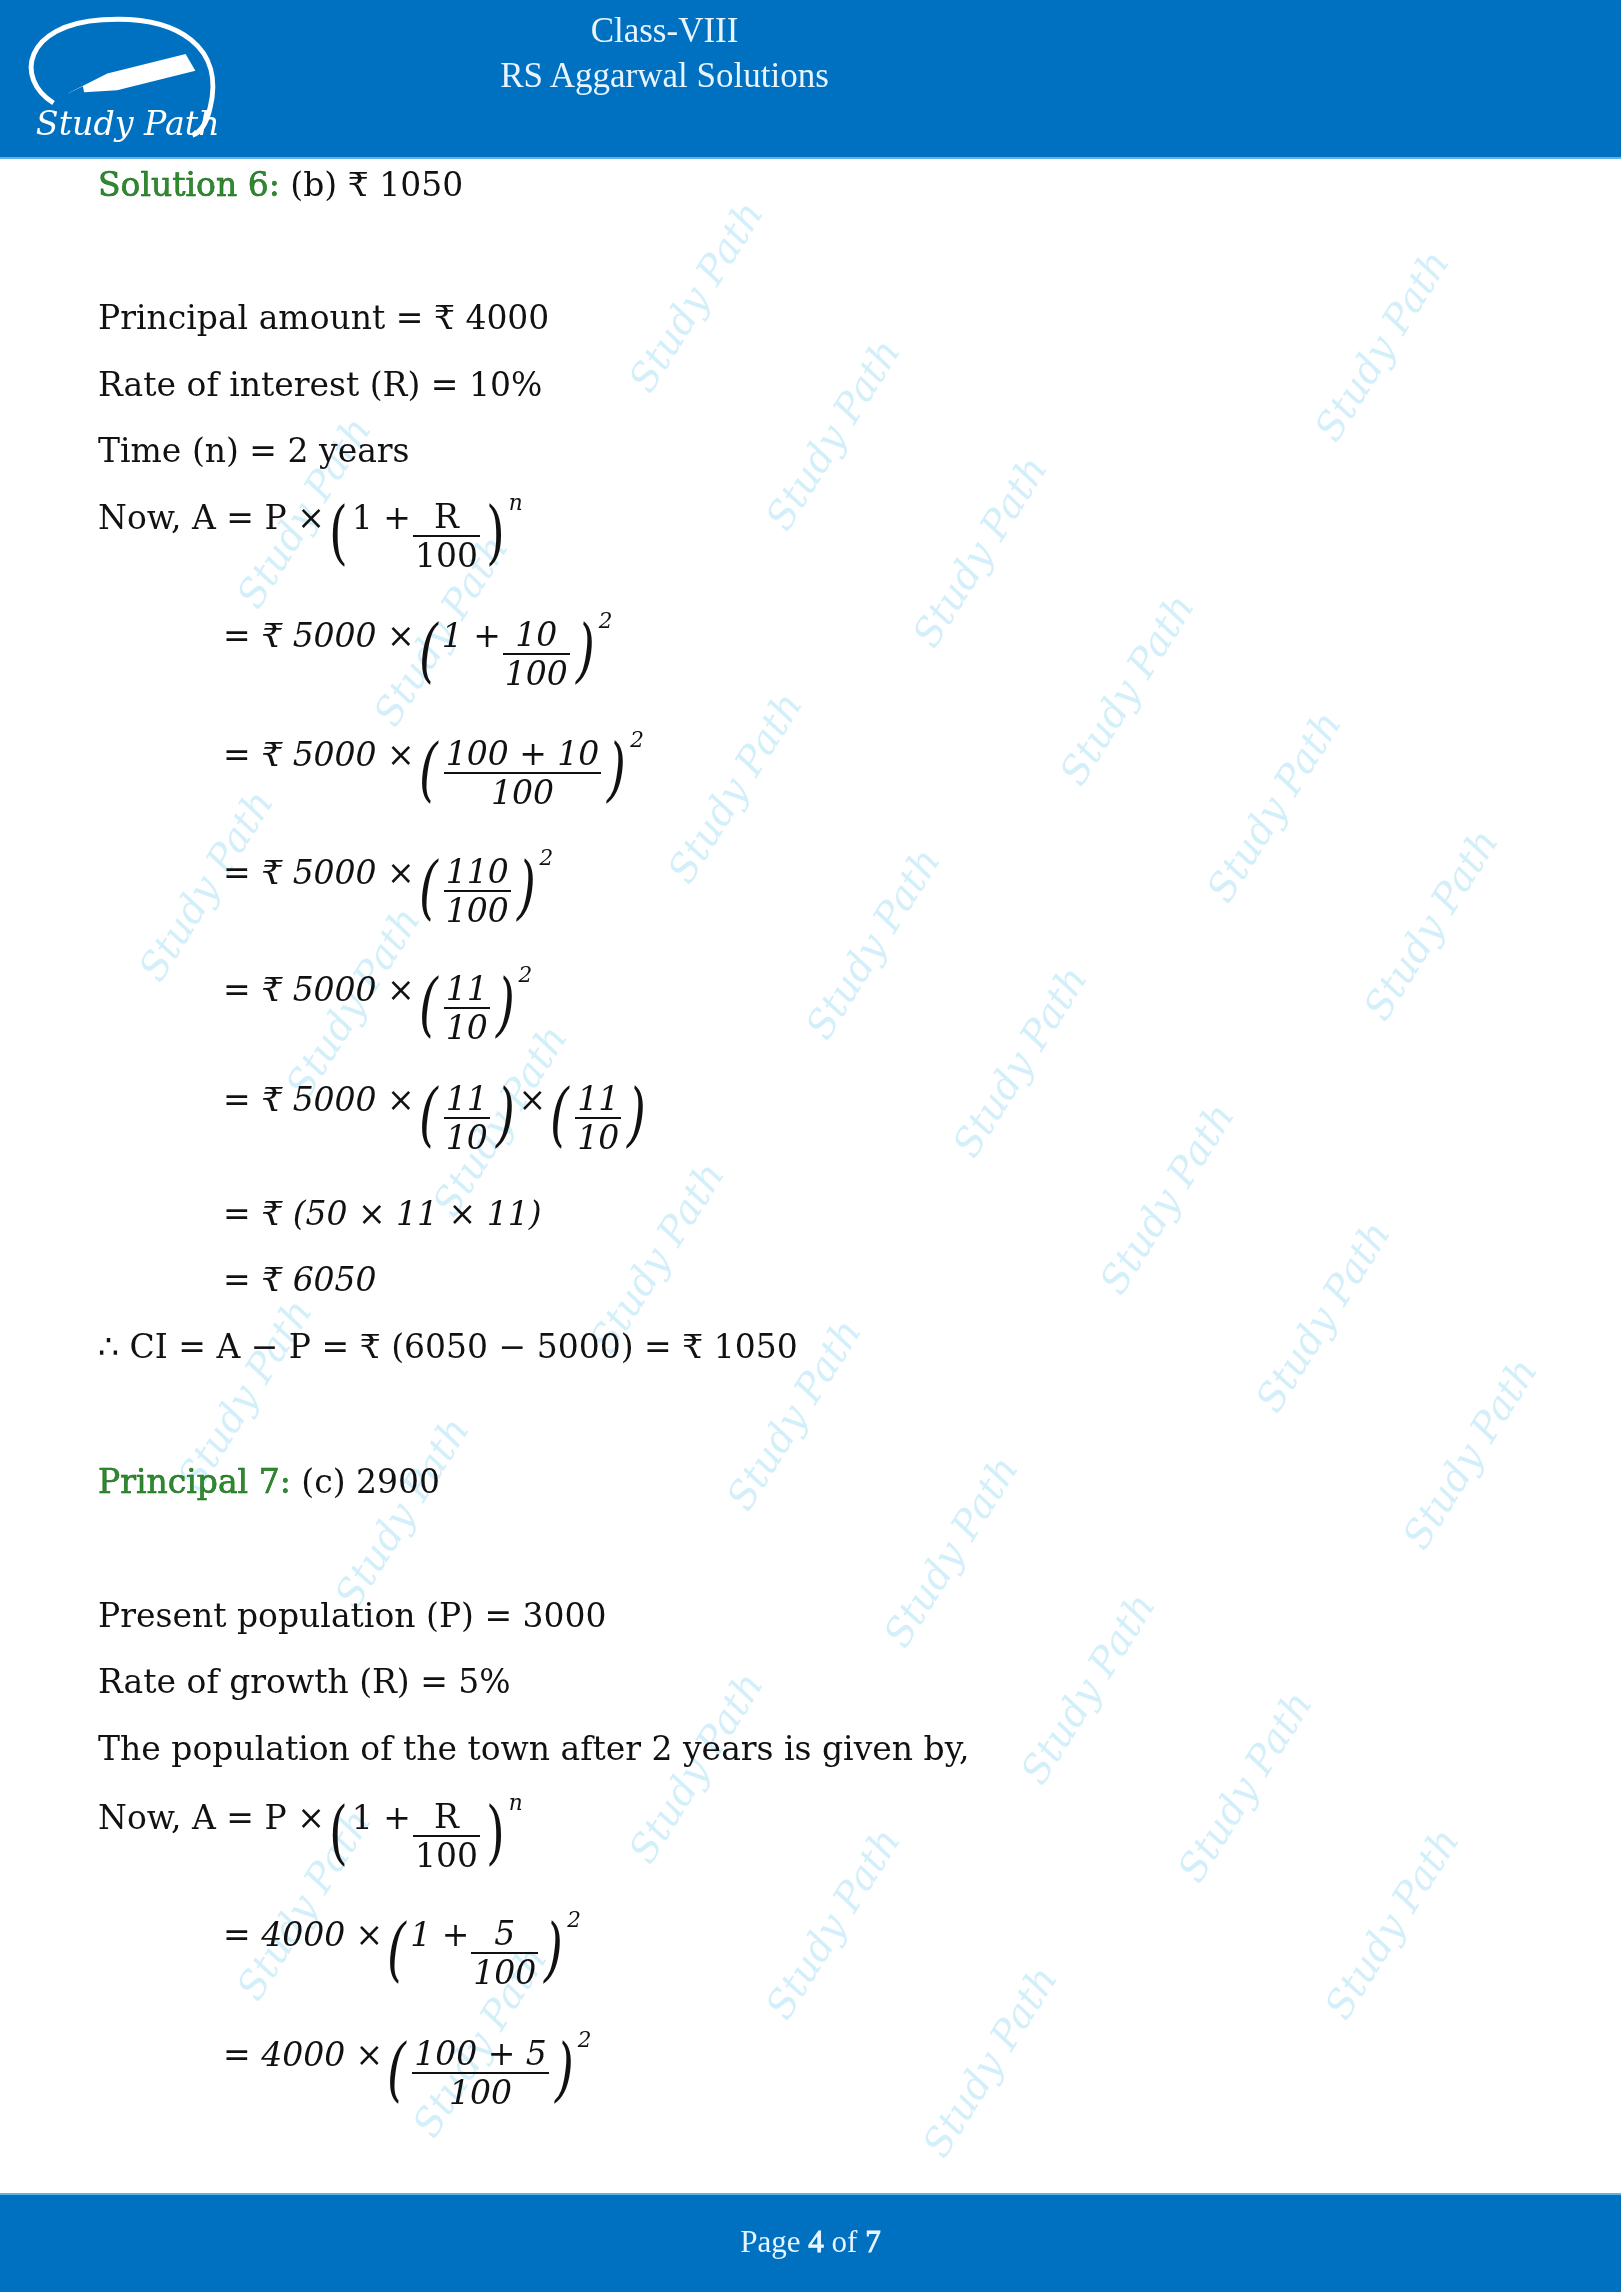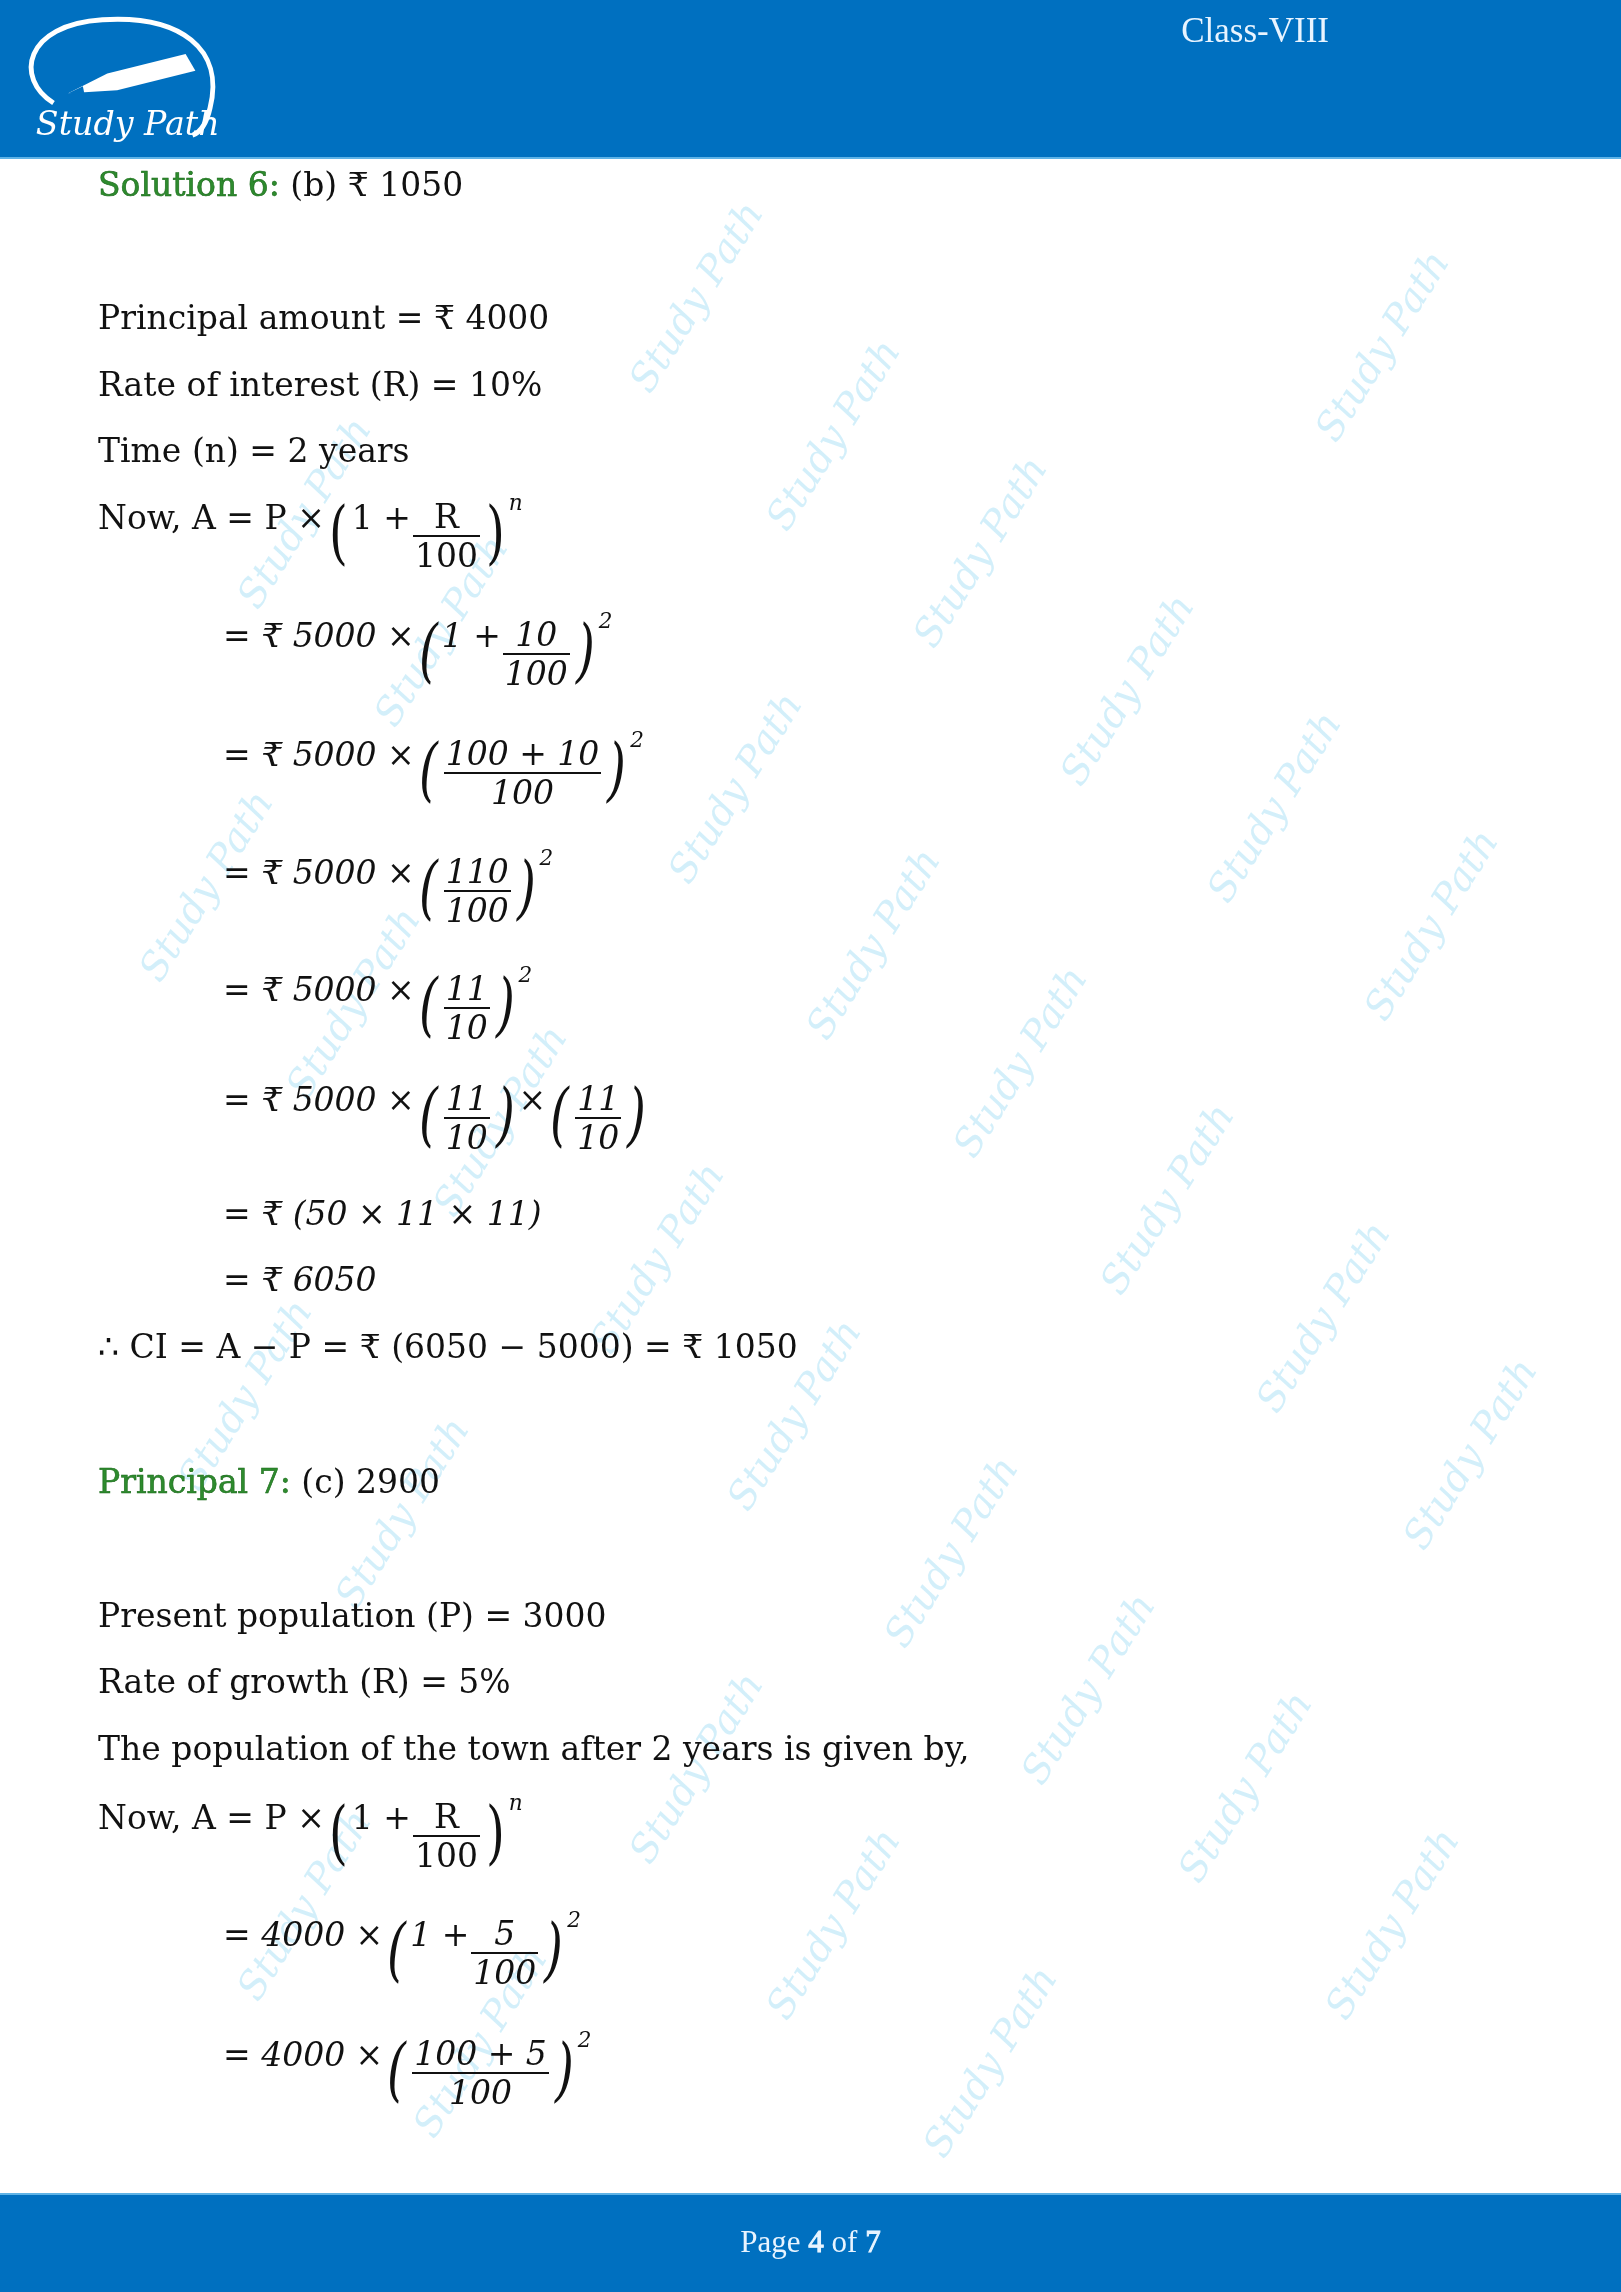--- a/index.html
+++ b/index.html
@@ -6,21 +6,21 @@
     body {
       width: 1621px; height: 2293px; position: relative; overflow: hidden;
       background: #ffffff; font-family: "DejaVu Serif", "Liberation Serif", serif; color: #111;
     }
     .header {
       position: absolute; left: 0; top: 0; width: 1621px; height: 157px;
       background: #0070C0; border-bottom: 2.9px solid #5fb3e6;
     }
     .logo { position: absolute; left: 13.7px; top: 9.8px; width: 216px; height: 137px; }
     .header-titles {
-      position: absolute; left: 0; top: 7.8px; width: 1329px; text-align: right;
+      position: absolute; left: 0; top: 7.8px; width: 1329px; text-align: center;
       color: #e8f4ff; font-family: "Liberation Serif", serif; font-size: 35px; line-height: 45px;
     }
     .footer {
       position: absolute; left: 0; top: 2193px; width: 1621px; height: 100px;
       background: #0070C0; border-top: 2.9px solid #5fb3e6;
       color: #e8f4ff; text-align: center; font-family: "Liberation Serif", serif;
       font-size: 31px; line-height: 94px;
     }
     .footer b { font-weight: normal; -webkit-text-stroke: 1px #e8f4ff; }
     .watermarks { position: absolute; left: 0; top: 0; width: 1621px; height: 2293px; pointer-events: none; }
@@ -48,20 +48,21 @@
 
 <div class="header">
   <svg class="logo" viewBox="0 0 220 140">
     <path d="M40,95 C0,70 10,15 90,10 C170,5 215,40 200,100 C196,118 190,125 182,128" fill="none" stroke="#fff" stroke-width="5"></path>
     <path d="M55,85 L95,65 L175,45 L185,62 L105,82 Z" fill="#fff"></path>
     <path d="M55,85 L70,78 L72,88 Z" fill="#0070C0"></path>
     <text x="22" y="128" font-family="DejaVu Serif, serif" font-style="italic" font-size="34" fill="#fff">Study Path</text>
   </svg>
   <div class="header-titles">
     <div>Class-VIII</div>
+    <div>RS Aggarwal Solutions</div>
   </div>
 </div>
 
 <div class="watermarks">
   <span class="wm" style="left:588px;top:274px">Study Path</span>
   <span class="wm" style="left:1274px;top:323px">Study Path</span>
   <span class="wm" style="left:725px;top:412px">Study Path</span>
   <span class="wm" style="left:196px;top:490px">Study Path</span>
   <span class="wm" style="left:872px;top:529px">Study Path</span>
   <span class="wm" style="left:333px;top:608px">Study Path</span>

